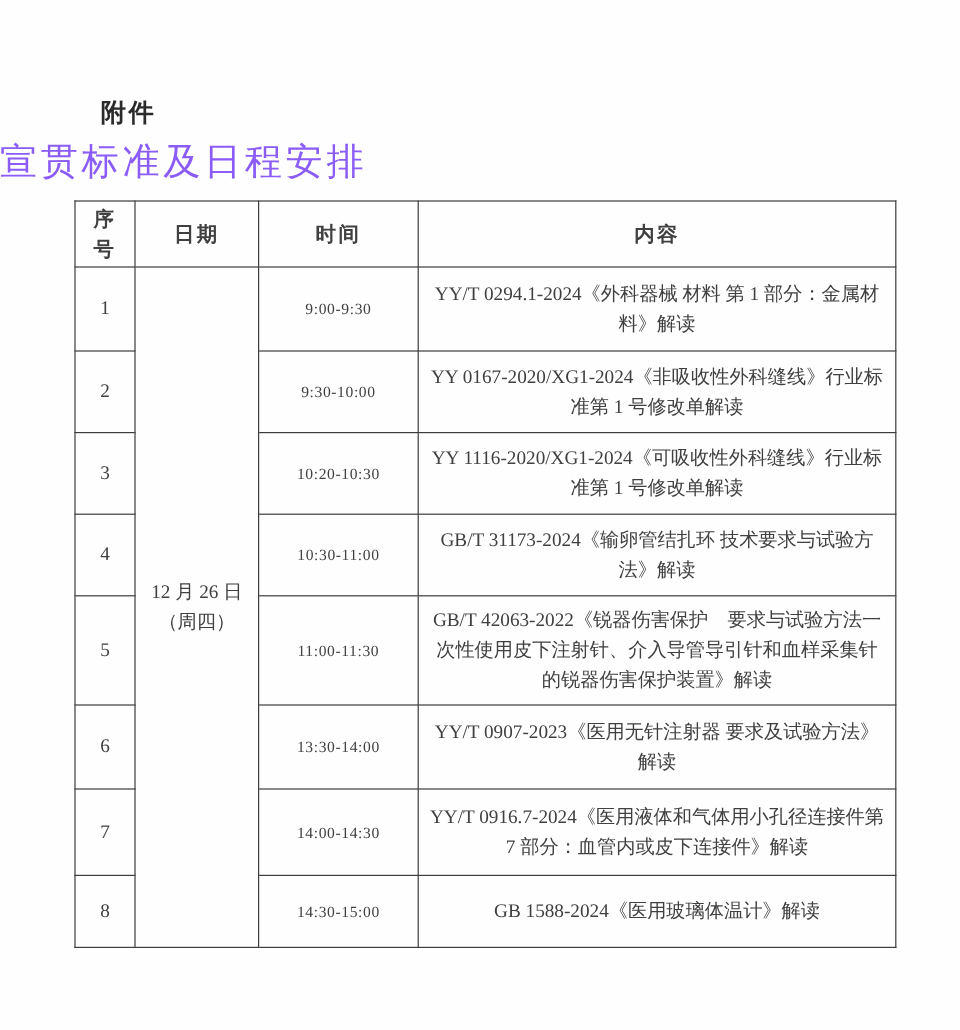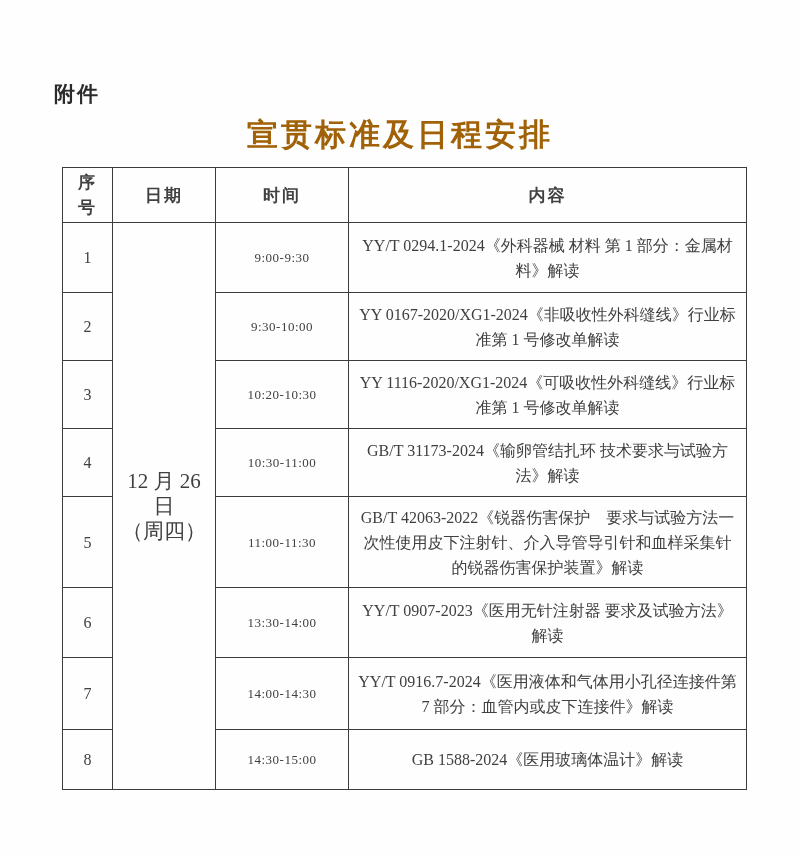--- a/index.html
+++ b/index.html
@@ -11,38 +11,38 @@
     position: relative;
     width: 800px;
     height: 858px;
     background: #fefefe;
     color: #2e2e2e;
     font-family: "Liberation Serif", "DejaVu Serif", serif;
     overflow: hidden;
   }
   .attachment-label {
     position: absolute;
-    left: 54px;
+    left: 84px;
     top: 80px;
     font-family: "Liberation Sans", "DejaVu Sans", sans-serif;
     font-weight: bold;
     font-size: 21px;
     color: #2b2b2b;
     letter-spacing: 2px;
   }
   .doc-title {
     position: absolute;
     left: 0;
     top: 114px;
     width: 100%;
-    text-align: center;
-    font-weight: bold;
+    text-align: left;
+    font-weight: normal;
     font-size: 31px;
     letter-spacing: 3px;
-    color: #a16207;
+    color: #8b5cf6;
   }
   table.schedule {
     position: absolute;
     left: 62px;
     top: 167px;
     width: 684px;
     border-collapse: collapse;
     table-layout: fixed;
     font-size: 16px;
     color: #404040;
@@ -65,21 +65,21 @@
     height: 33px;
     letter-spacing: 2px;
   }
   td.no-cell { font-size: 16px; }
   td.time-cell {
     font-size: 13px;
     letter-spacing: 0.5px;
     white-space: nowrap;
   }
   td.date-cell {
-    font-size: 21px;
+    font-size: 16px;
     line-height: 28px;
   }
   td.content-cell {
     font-size: 16px;
     padding: 4px 10px;
     margin-left: 24px;
   }
   tr.r-h68 { height: 68px; }
   tr.r-h70 { height: 70px; }
   tr.r-h72 { height: 72px; }

